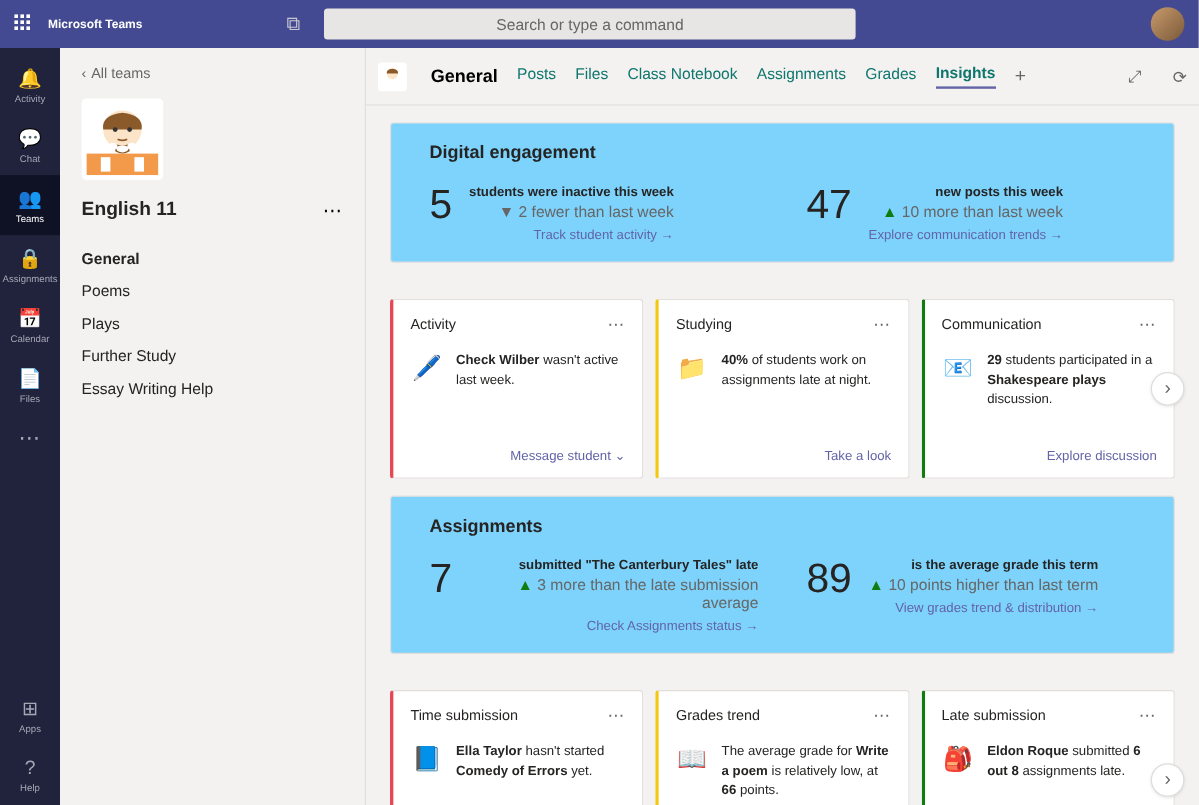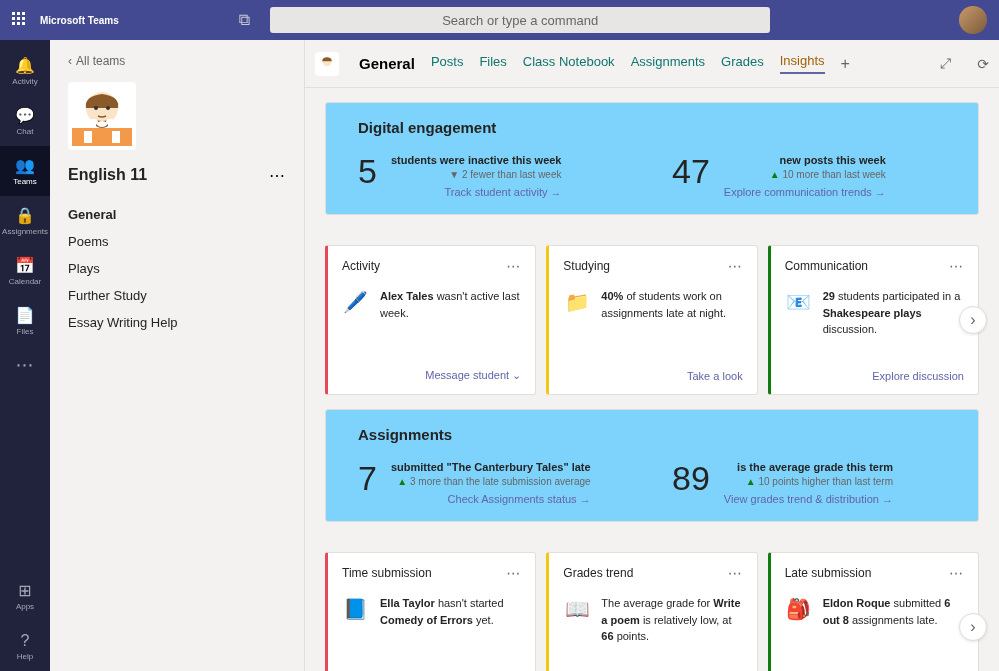--- a/index.html
+++ b/index.html
@@ -2,21 +2,21 @@
 <html><head>
 <meta charset="utf-8">
 <style>
 * { margin: 0; padding: 0; box-sizing: border-box; font-family: 'Segoe UI', Tahoma, sans-serif; }
 body { background: #f3f2f1; width: 999px; height: 671px; overflow: hidden; }
 .topbar { height: 40px; background: #444a91; display: flex; align-items: center; padding: 0 12px; color: #fff; }
 .waffle { width: 16px; height: 16px; display: grid; grid-template-columns: repeat(3,3px); grid-template-rows: repeat(3,3px); gap: 2px; margin-right: 12px; cursor: pointer; }
 .waffle span { background: #fff; }
 .app-title { font-size: 10px; font-weight: 600; flex: 0 0 auto; }
 .popout { margin-left: 120px; color: #c8c8d0; cursor: pointer; }
-.search-box { margin-left: 20px; width: 500px; height: 26px; background: #e8e6e4; border-radius: 3px; display: flex; align-items: center; justify-content: center; color: #666; font-size: 13px; }
+.search-box { margin-left: 20px; width: 443px; height: 26px; background: #e8e6e4; border-radius: 3px; display: flex; align-items: center; justify-content: center; color: #666; font-size: 13px; }
 .avatar { margin-left: auto; width: 28px; height: 28px; border-radius: 50%; background: linear-gradient(135deg,#c99a6b,#7a5a3a); }
 .shell { display: flex; height: 631px; }
 .rail { width: 50px; background: #20233b; display: flex; flex-direction: column; align-items: center; padding-top: 6px; color: #a6a6b7; }
 .rail-item { width: 50px; height: 50px; display: flex; flex-direction: column; align-items: center; justify-content: center; cursor: pointer; font-size: 8px; }
 .rail-item.active { background: #0f1124; color: #fff; }
 .rail-icon { font-size: 16px; margin-bottom: 2px; }
 .rail-spacer { flex: 1; }
 .rail-dots { font-size: 18px; margin: 8px 0; cursor: pointer; }
 .sidebar { width: 255px; background: #f3f2f1; border-right: 1px solid #e1dfdd; padding: 14px 18px; }
 .back-link { font-size: 12px; color: #666; cursor: pointer; display: flex; align-items: center; gap: 4px; }
@@ -25,33 +25,33 @@
 .team-row { display: flex; justify-content: space-between; margin-top: 16px; }
 .team-name { font-size: 16px; font-weight: 700; color: #252423; }
 .channels { margin-top: 16px; }
 .channel { font-size: 13px; color: #252423; padding: 6px 0; cursor: pointer; }
 .channel.active { font-weight: 700; }
 .main { flex: 1; background: #f3f2f1; overflow-y: auto; }
 .tabs-row { display: flex; align-items: center; height: 48px; background: #f3f2f1; padding: 0 10px; gap: 16px; border-bottom: 1px solid #e1dfdd; }
 .tabs-avatar { width: 24px; height: 24px; border-radius: 3px; background: #fff; display:flex; align-items:center; justify-content:center; }
 .tab-header-name { font-size: 15px; font-weight: 700; margin-left: 4px; }
 .tab { font-size: 13px; color: #0f766e; cursor: pointer; padding-bottom: 4px; }
-.tab.active { color: #a16207; border-bottom: 2px solid #6264a7; font-weight: 400; }
+.tab.active { color: #0f766e; border-bottom: 2px solid #6264a7; font-weight: 700; }
 .tab-plus { color: #666; font-size: 16px; cursor: pointer; }
 .tab-spacer { flex: 1; }
 .tab-action { color: #666; cursor: pointer; font-size: 14px; margin-left: 10px; }
 .content { padding: 14px 20px; }
 .panel { background: #7dd3fc; border: 1px solid #e1dfdd; border-radius: 3px; padding: 16px 32px; margin-bottom: 30px; }
 .panel-title { font-size: 15px; font-weight: 600; color: #252423; margin-bottom: 18px; }
 .stats-row { display: flex; gap: 40px; }
 .stat { display: flex; gap: 14px; flex: 1; }
 .stat-num { font-size: 34px; font-weight: 300; color: #252423; line-height: 1; }
 .stat-body { font-size: 11px; color: #252423; text-align: right; }
 .stat-label { font-weight: 600; margin-bottom: 3px; }
-.stat-delta { color: #666; font-size: 10px; margin-bottom: 6px; }
+.stat-delta { color: #666; font-size: 13px; margin-bottom: 6px; }
 .stat-link { color: #6264a7; font-size: 11px; cursor: pointer; }
 .delta-up { color: #107c10; }
 .delta-down { color: #666; }
 .cards-row { display: flex; gap: 10px; position: relative; }
 .card { flex: 1; background: #fff; border: 1px solid #e1dfdd; border-radius: 3px; padding: 12px 14px; border-left: 3px solid transparent; min-height: 150px; display: flex; flex-direction: column; }
 .card.red { border-left-color: #e74856; }
 .card.yellow { border-left-color: #f2c811; }
 .card.green { border-left-color: #107c10; }
 .card-head { display: flex; justify-content: space-between; align-items: center; margin-bottom: 14px; }
 .card-title { font-size: 12px; font-weight: 400; color: #252423; }
@@ -204,21 +204,21 @@
       </div>
 
       <div class="cards-row">
         <div class="card red">
           <div class="card-head">
               <div class="card-title">Activity</div>
               <div class="card-dots dots">⋯</div>
             </div>
           <div class="card-body">
               <div class="card-icon">🖊️</div>
-              <div class="card-text"><b>Alex Tales</b><span> wasn't active last week.</span></div>
+              <div class="card-text"><b>Check Wilber</b><span> wasn't active last week.</span></div>
             </div>
           <div class="card-footer">Message student  ⌄</div>
         </div>
         <div class="card yellow">
           <div class="card-head">
               <div class="card-title">Studying</div>
               <div class="card-dots dots">⋯</div>
             </div>
           <div class="card-body">
               <div class="card-icon">📁</div>

